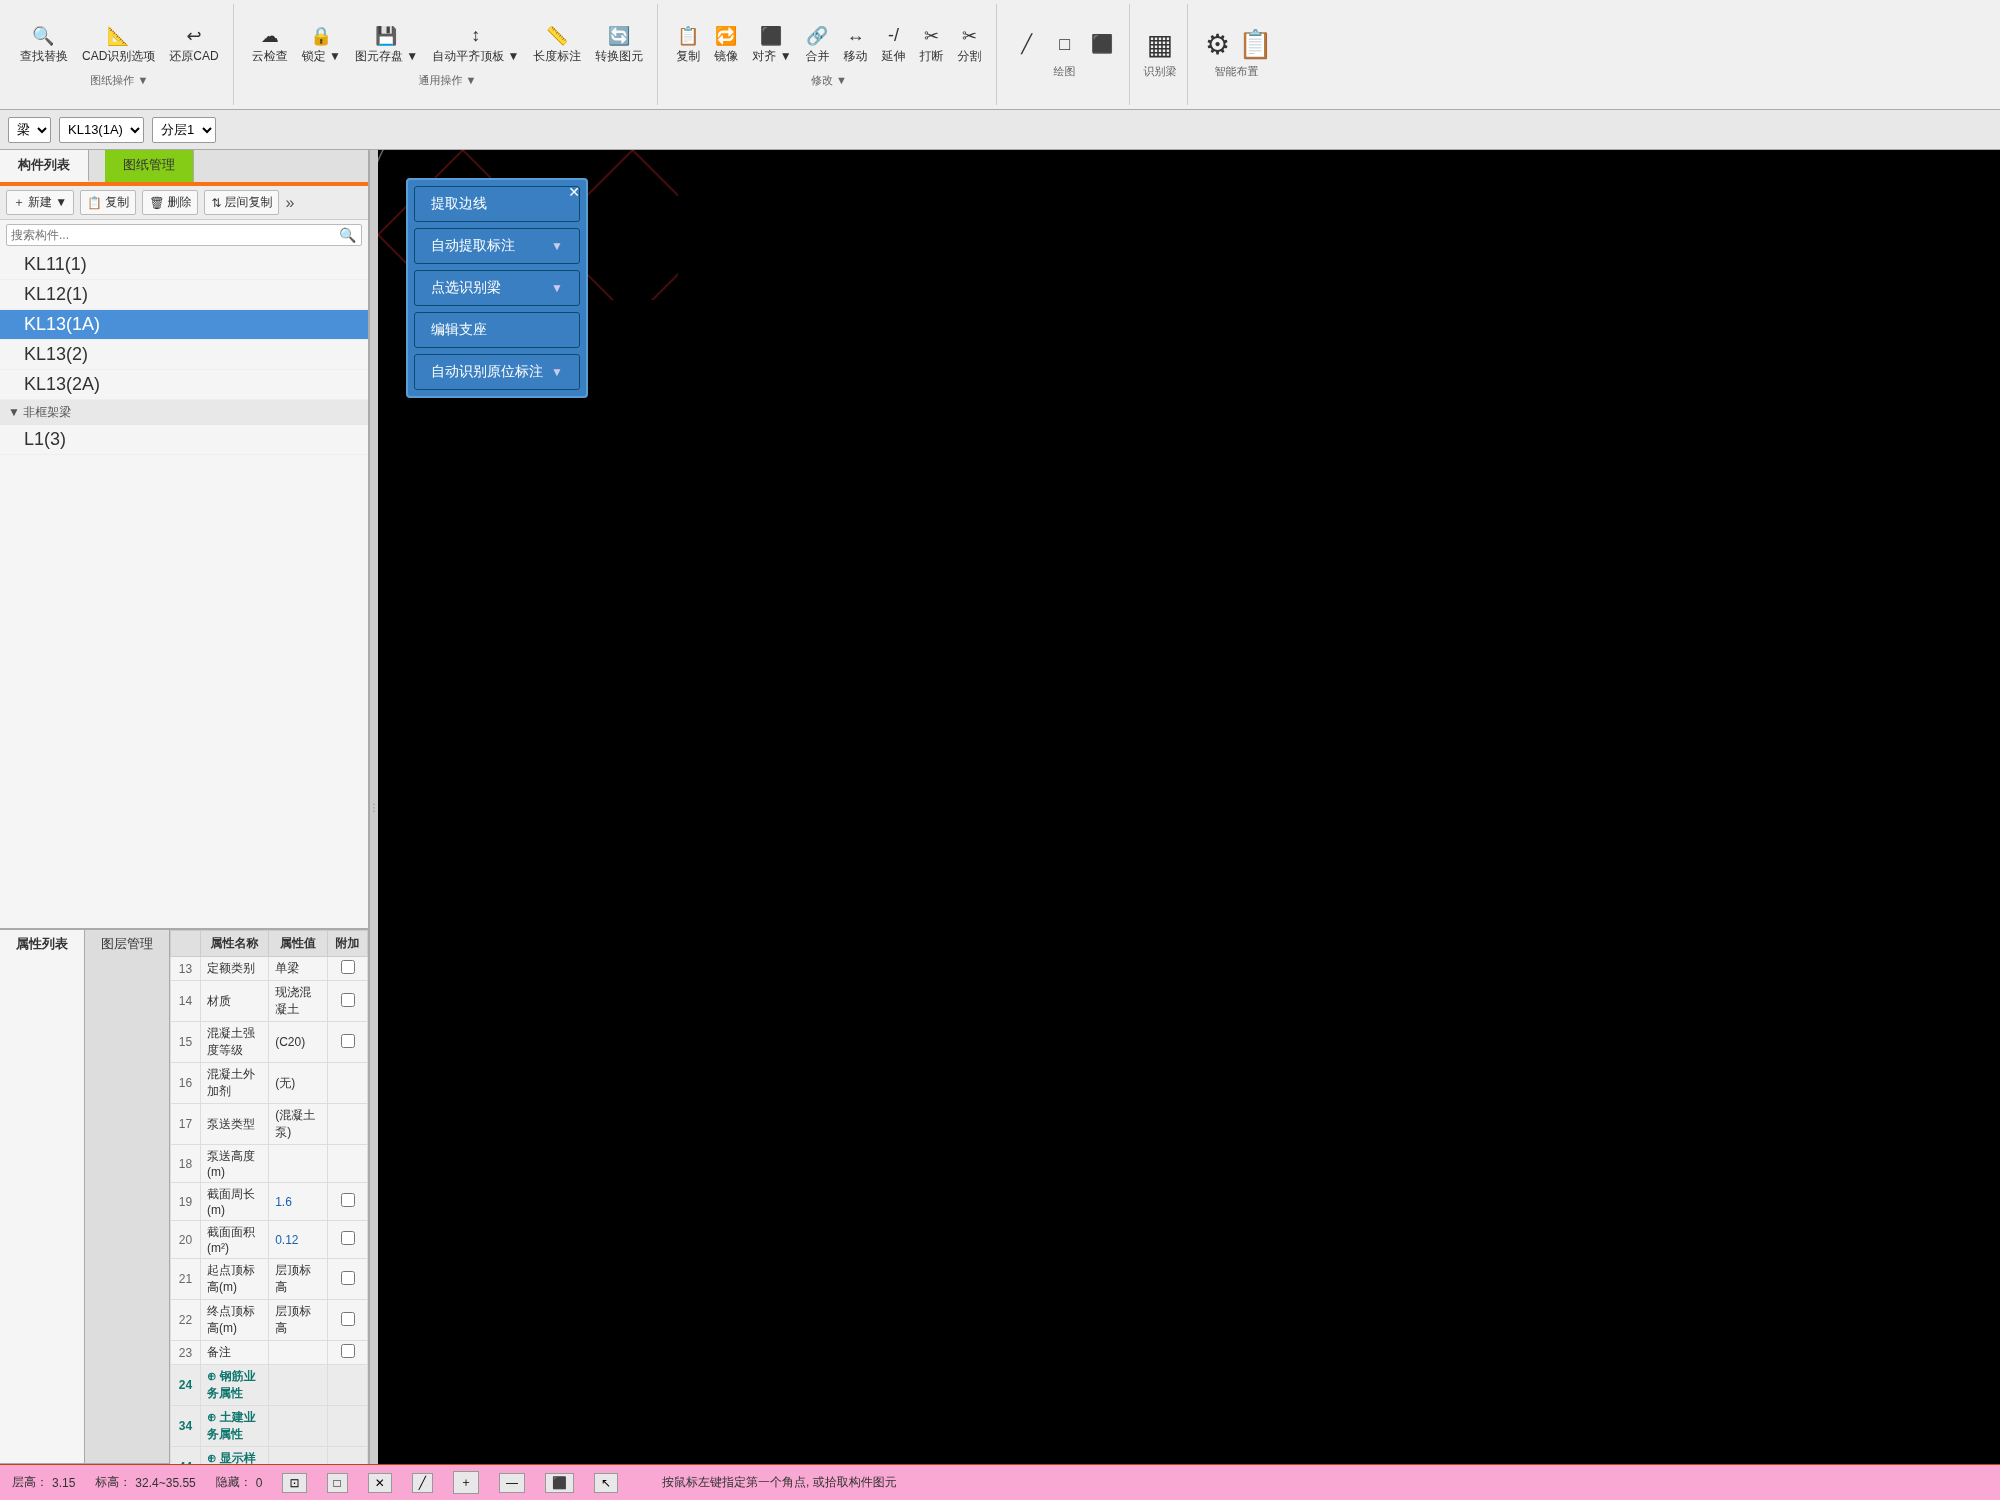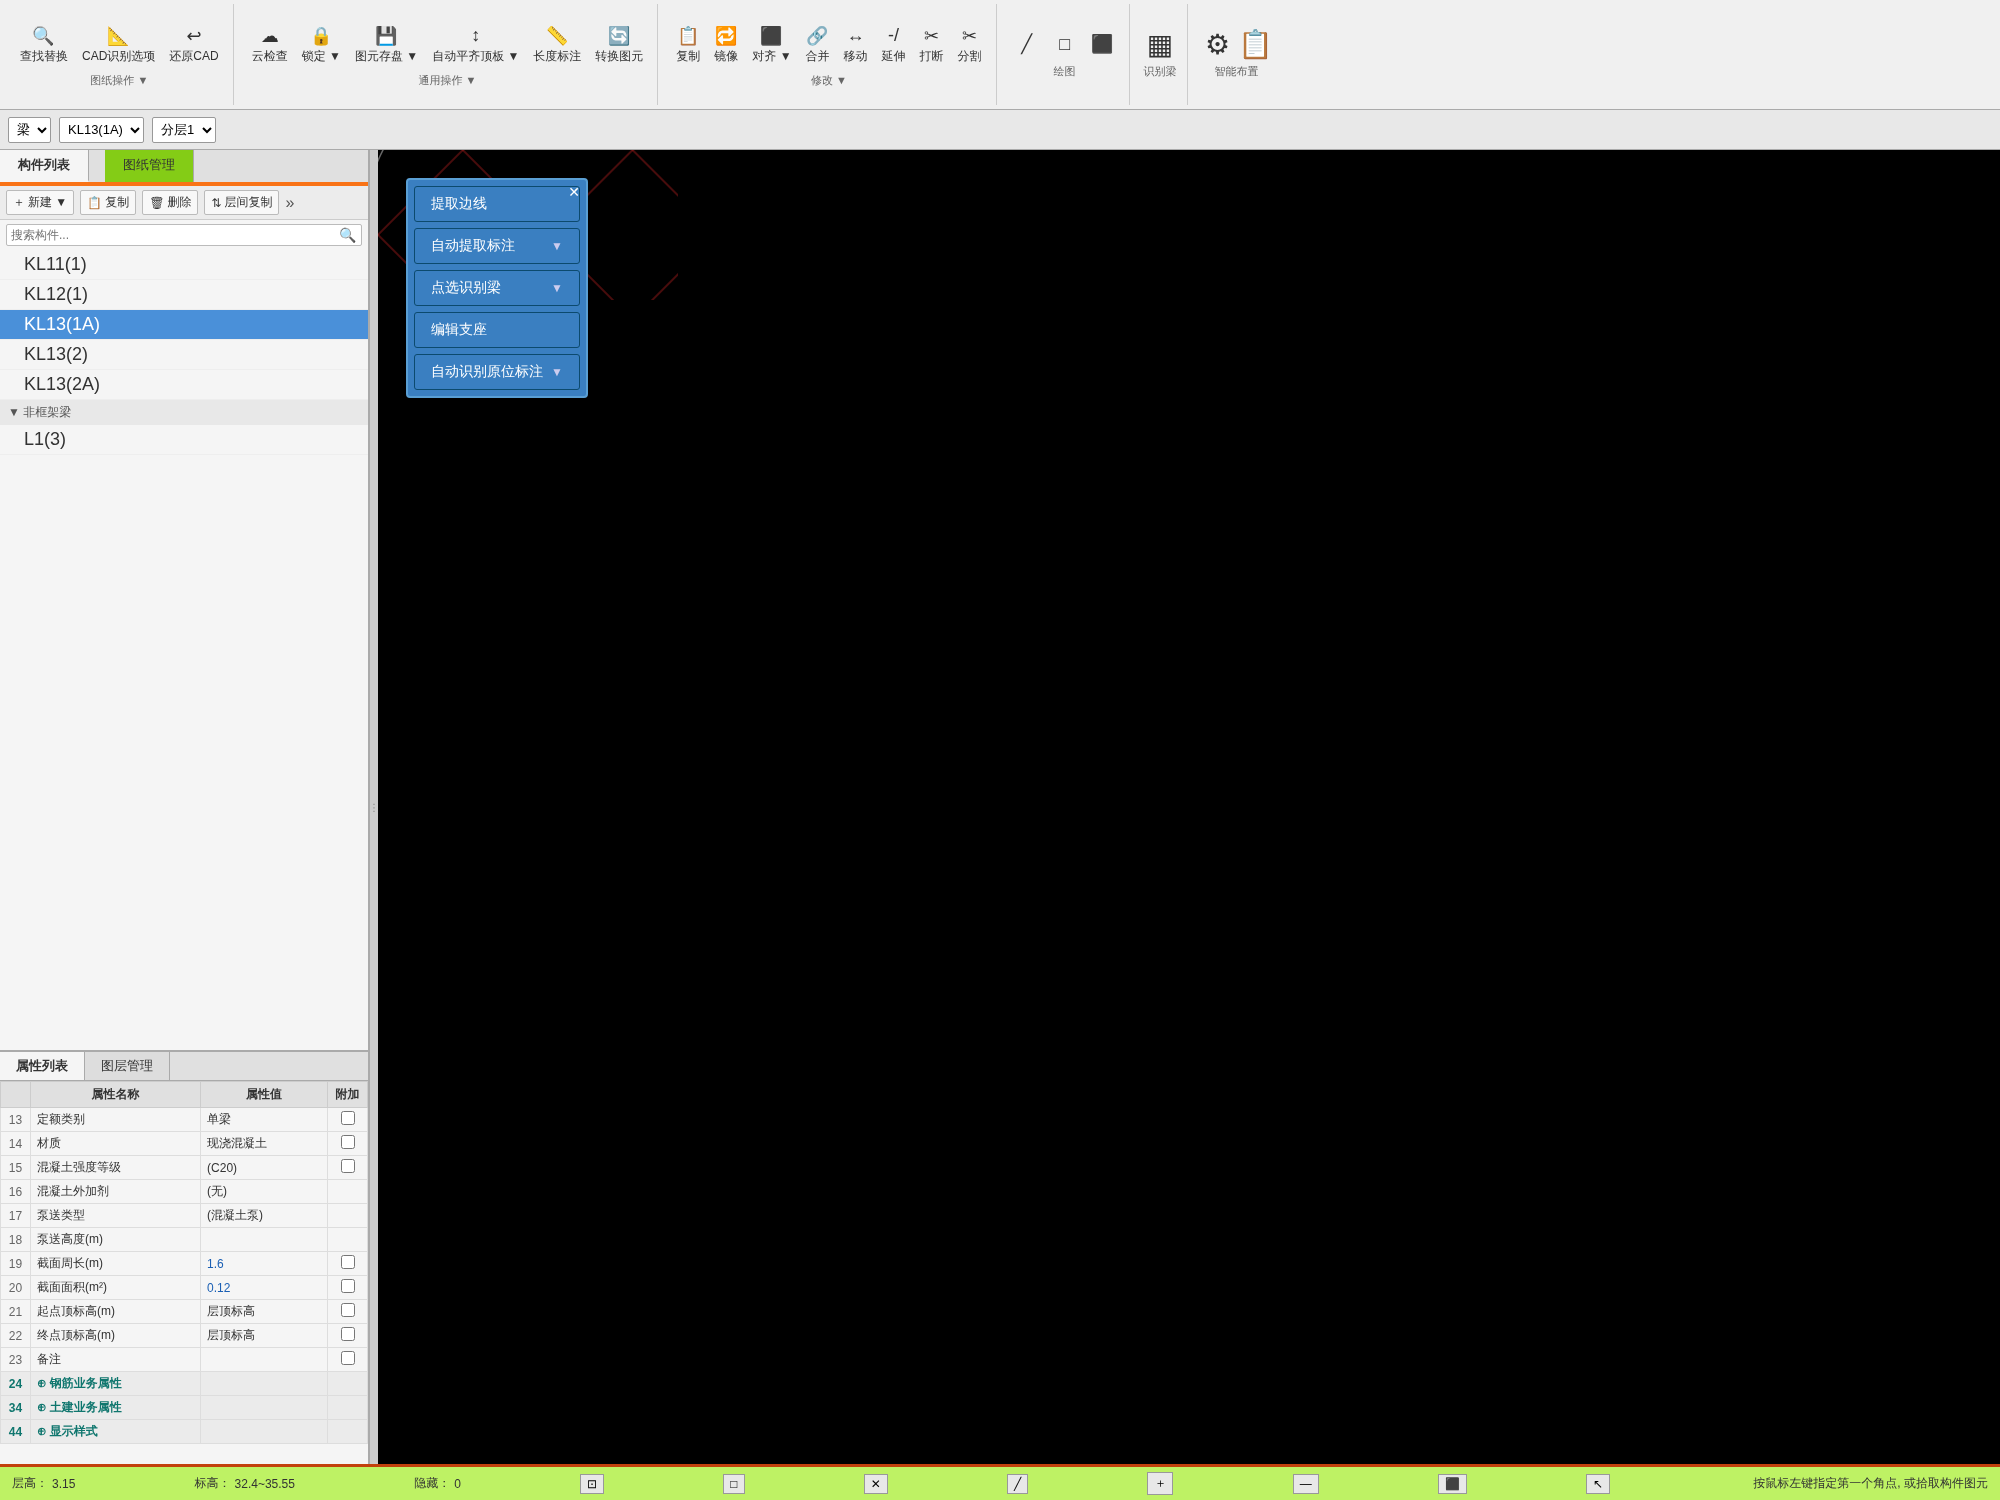--- a/index.html
+++ b/index.html
@@ -190,24 +190,24 @@
     .tree-item.indent { padding-left: 24px; }
     .tree-section {
       padding: 4px 8px;
       font-size: 12px;
       color: #555;
       background: #e8e8e8;
     }
 
     
     .props-panel {
-      height: 414px;
+      height: 536px;
       border-top: 2px solid #aaa;
       display: flex;
-      flex-direction: column;
+      flex-direction: row;
     }
     .props-tab-bar {
       display: flex;
       background: #e0e0e0;
       border-bottom: 1px solid #aaa;
     }
     .props-tab-btn {
       padding: 5px 16px;
       font-size: 13px;
       cursor: pointer;
@@ -310,29 +310,28 @@
     .cad-grid {
       position: absolute;
       top: 0; left: 0; right: 0; bottom: 0;
       pointer-events: none;
     }
 
     
     .status-bar {
       width: 100%;
       height: 36px;
-      background: #bef264;
-      border-top: 3px solid #c2410c;
+      background: #f9a8d4;
+      border-top: 1px solid #c2410c;
       display: flex;
       align-items: center;
       padding: 0 12px;
       gap: 20px;
       font-size: 12px;
       color: #333;
-      justify-content: space-between;
     }
     .status-item {
       display: flex;
       align-items: center;
       gap: 4px;
     }
 
     
     .resize-handle {
       width: 8px;

